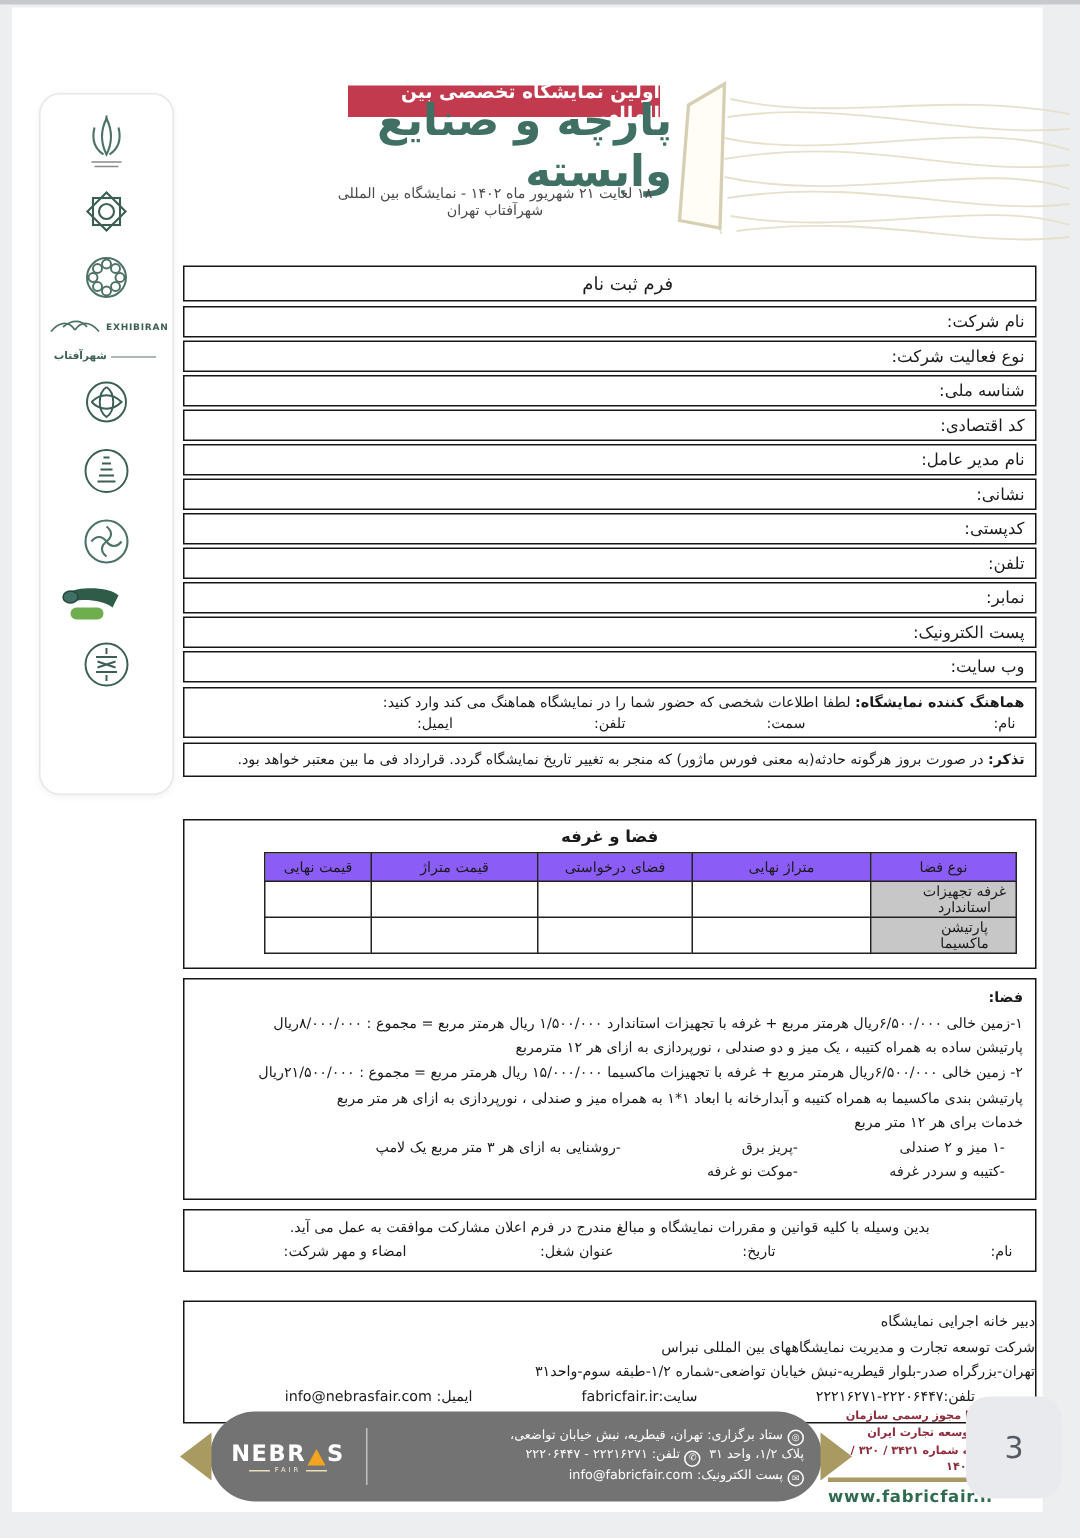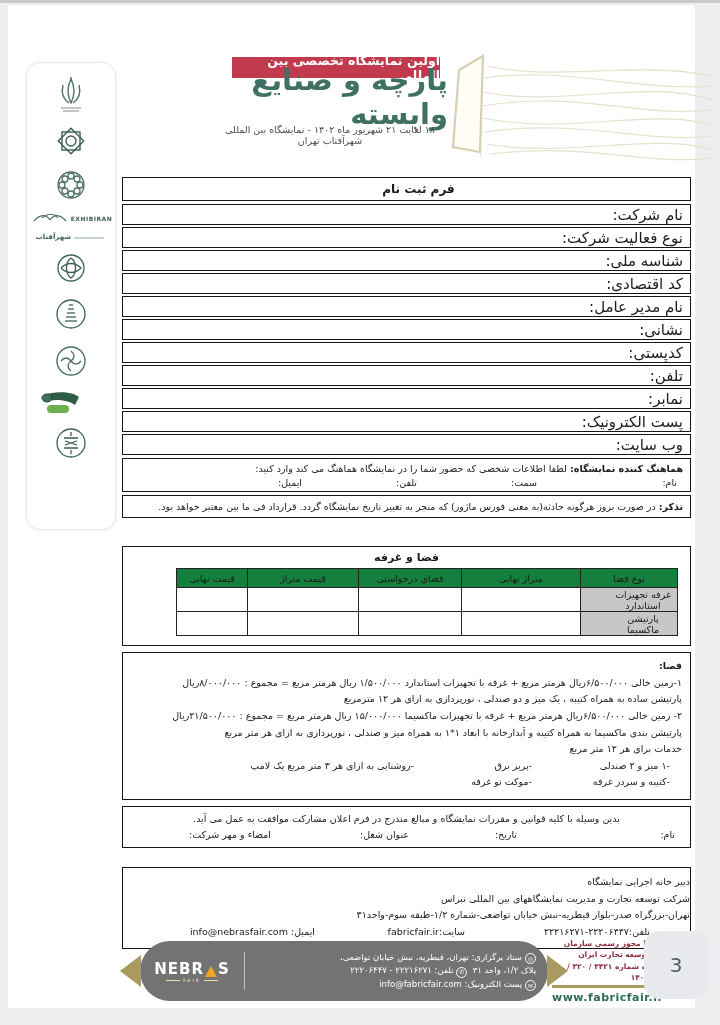--- a/index.html
+++ b/index.html
@@ -21,33 +21,33 @@
            border-radius:14px;box-shadow:0 1px 4px rgba(0,0,0,.06);display:flex;flex-direction:column;
            align-items:center;gap:9px;padding-top:12px;box-sizing:border-box;}
   .logo{display:flex;align-items:center;gap:1px;}
   .logo svg{display:block;}
   .logo .cap{font-size:6px;color:#3c5f55;font-weight:bold;letter-spacing:.5px;}
   .logo .cap.fa{font-size:7px;direction:rtl;}
 
   
   .form{position:absolute;left:122px;top:177px;width:569px;direction:rtl;color:#1a1a1a;}
   .box{border:1.5px solid #161616;background:#fff;box-sizing:border-box;}
-  .ftitle{height:24px;display:flex;align-items:center;justify-content:center;font-size:12px;font-weight:bold;margin-bottom:3px;padding-left:24px;}
-  .frow{height:21px;margin-top:2px;display:flex;align-items:center;padding:0 7px;font-size:15px;}
+  .ftitle{height:24px;display:flex;align-items:center;justify-content:center;font-size:12px;font-weight:normal;margin-bottom:3px;padding-left:24px;}
+  .frow{height:21px;margin-top:2px;display:flex;align-items:center;padding:0 7px;font-size:11px;}
   .coord{margin-top:3px;padding:4px 7px 3px;font-size:9.5px;}
   .coord .l2{display:flex;margin-top:3px;padding-right:6px;}
   .coord .l2 span:nth-child(1){width:140px;}
   .coord .l2 span:nth-child(2){width:120px;}
   .coord .l2 span:nth-child(3){width:115px;}
   .notice{margin-top:3px;padding:5px 7px;font-size:9.5px;}
   .spacebox{margin-top:28px;padding:4px 0 9px;}
   .spacebox .stitle{text-align:center;font-weight:bold;font-size:11px;margin-bottom:4px;}
   table.sp{border-collapse:collapse;margin-right:12px;font-size:9.5px;}
   table.sp td,table.sp th{border:1.5px solid #222;height:18px;text-align:center;font-weight:normal;padding:0 4px;}
-  table.sp th{background:#15803d;}
+  table.sp th{background:#8b5cf6;}
   table.sp td.lab{background:#c7c7c7;padding-left:32px;}
   table.sp tr.data td{height:23px;}
   .c1{width:88px;} .c2{width:110px;} .c3{width:94px;} .c4{width:102px;} .c5{width:62px;}
   .details{margin-top:6px;padding:5px 8px 8px;font-size:9.5px;line-height:1.75;}
   .details .head{font-weight:bold;}
   .svc{display:flex;margin-right:12px;}
   .svc span:nth-child(1){width:138px;}
   .svc span:nth-child(2){width:118px;}
   .agree{margin-top:6px;padding:6px 7px 7px;font-size:9.5px;}
   .agree .txt{text-align:center;}

